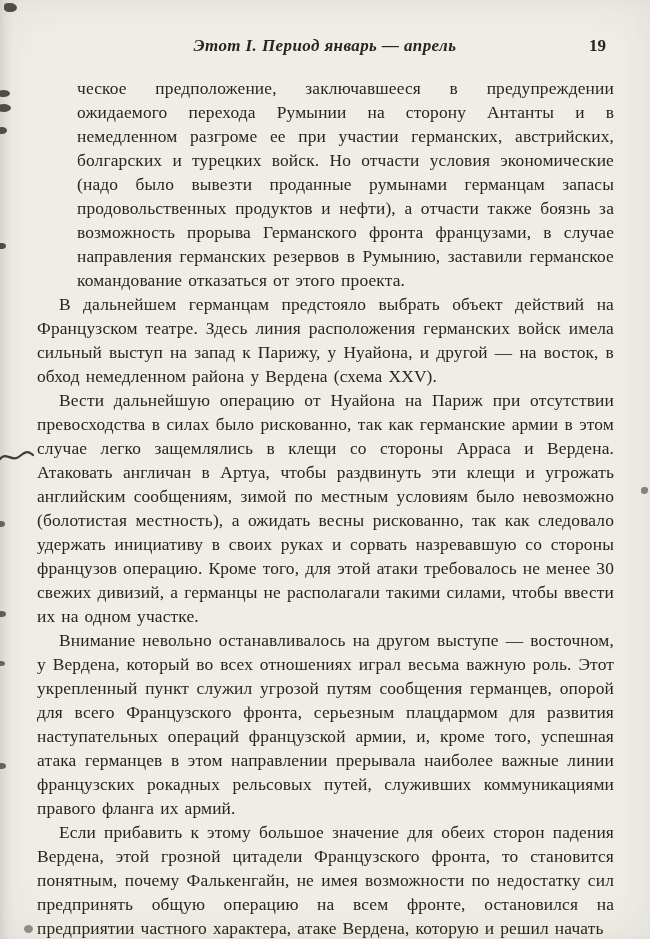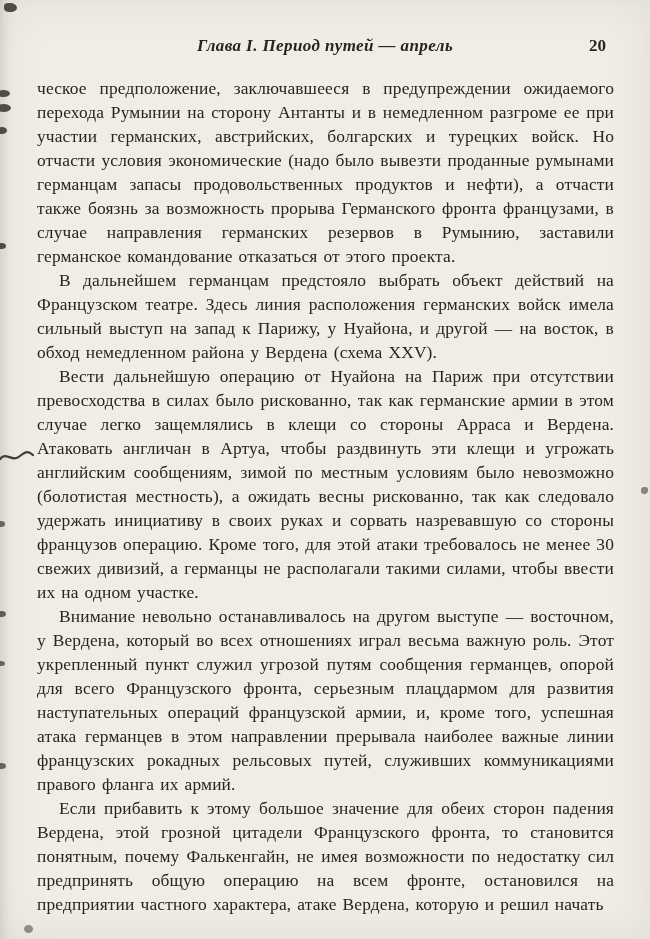--- a/index.html
+++ b/index.html
@@ -51,20 +51,21 @@
     margin: 0;
     font-size: 17.4px;
     line-height: 24px;
     text-align: justify;
     text-indent: 22px;
     word-spacing: 1.5px;
     letter-spacing: 0.15px;
   }
   .page-body p.noindent {
     text-indent: 0;
+    margin-left: 40px;
   }
   
   .artifact {
     position: absolute;
     background: #35322c;
     border-radius: 50%;
     opacity: 0.85;
   }
   .a-corner   { left: 4px;  top: 3px;   width: 13px; height: 9px; border-radius: 40% 60% 55% 45%; }
   .a-e1       { left: -3px; top: 90px;  width: 13px; height: 7px; }
@@ -85,22 +86,22 @@
     height: 16px;
     opacity: 0.9;
   }
 </style>
 </head>
 <body>
 
 <div class="page">
 
   <div class="page-header">
-    <span class="chapter-title">Глава I. Период путей — апрель</span>
-    <span class="page-number">20</span>
+    <span class="chapter-title">Этот I. Период январь — апрель</span>
+    <span class="page-number">19</span>
   </div>
 
   <div class="page-body">
     <p class="noindent">ческое предположение, заключавшееся в предупреждении ожидаемого перехода Румынии на сторону Антанты и в немедленном разгроме ее при участии германских, австрийских, болгарских и турецких войск. Но отчасти условия экономические (надо было вывезти проданные румынами германцам запасы продовольственных продуктов и нефти), а отчасти также боязнь за возможность прорыва Германского фронта французами, в случае направления германских резервов в Румынию, заставили германское командование отказаться от этого проекта.</p>
     <p>В дальнейшем германцам предстояло выбрать объект действий на Французском театре. Здесь линия расположения германских войск имела сильный выступ на запад к Парижу, у Нуайона, и другой — на восток, в обход немедленном района у Вердена (схема XXV).</p>
     <p>Вести дальнейшую операцию от Нуайона на Париж при отсутствии превосходства в силах было рискованно, так как германские армии в этом случае легко защемлялись в клещи со стороны Арраса и Вердена. Атаковать англичан в Артуа, чтобы раздвинуть эти клещи и угрожать английским сообщениям, зимой по местным условиям было невозможно (болотистая местность), а ожидать весны рискованно, так как следовало удержать инициативу в своих руках и сорвать назревавшую со стороны французов операцию. Кроме того, для этой атаки требовалось не менее 30 свежих дивизий, а германцы не располагали такими силами, чтобы ввести их на одном участке.</p>
     <p>Внимание невольно останавливалось на другом выступе — восточном, у Вердена, который во всех отношениях играл весьма важную роль. Этот укрепленный пункт служил угрозой путям сообщения германцев, опорой для всего Французского фронта, серьезным плацдармом для развития наступательных операций французской армии, и, кроме того, успешная атака германцев в этом направлении прерывала наиболее важные линии французских рокадных рельсовых путей, служивших коммуникациями правого фланга их армий.</p>
     <p>Если прибавить к этому большое значение для обеих сторон падения Вердена, этой грозной цитадели Французского фронта, то становится понятным, почему Фалькенгайн, не имея возможности по недостатку сил предпринять общую операцию на всем фронте, остановился на предприятии частного характера, атаке Вердена, которую и решил начать</p>
   </div>
 

